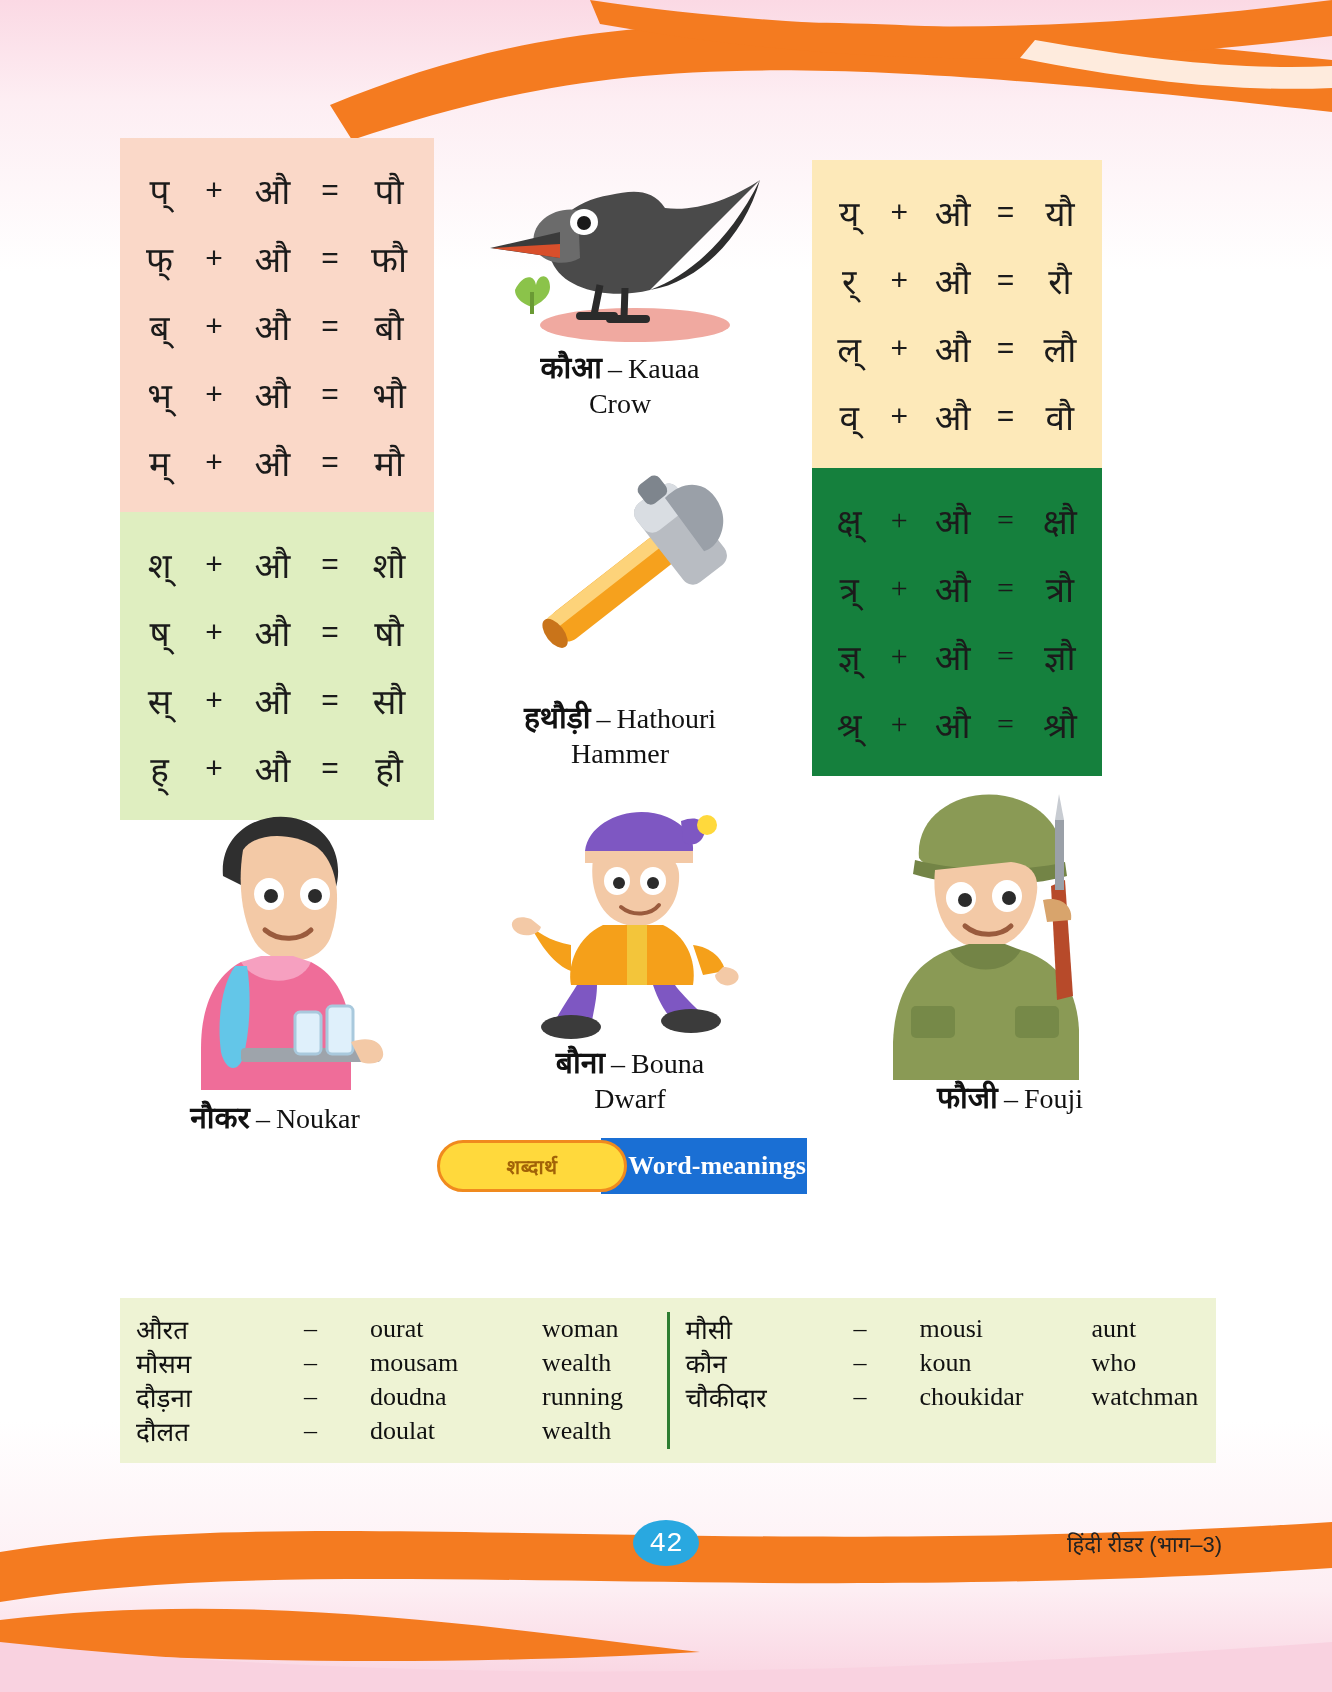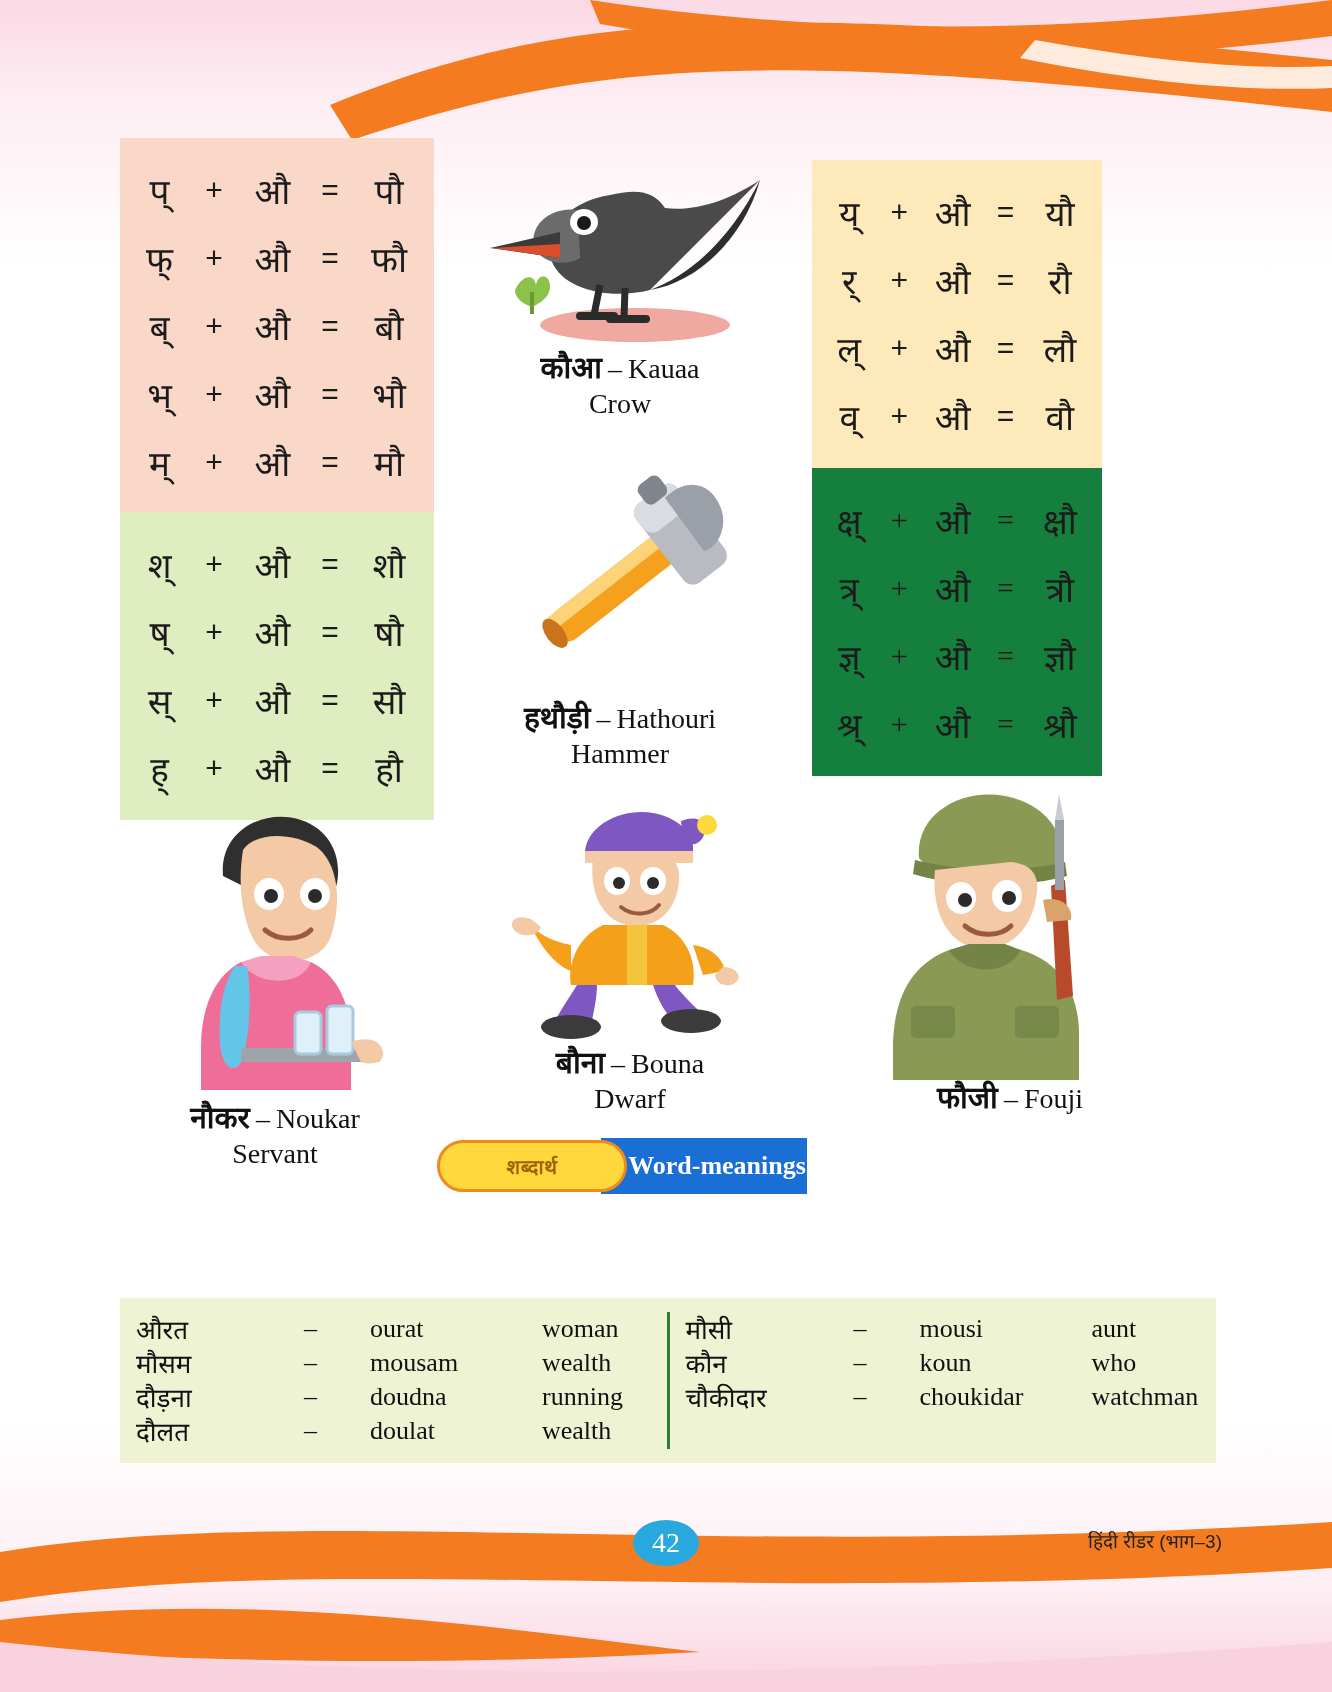--- a/index.html
+++ b/index.html
@@ -97,26 +97,26 @@
   .wm-row { display:flex; align-items:center; height:34px; font-size:26px; color:#111; }
   .wm-hi { width:168px; font-family:"Liberation Sans", sans-serif; }
   .wm-dash { width:66px; }
   .wm-tr { width:172px; }
   .wm-en { flex:1; }
 
   
   .page-num {
     position:absolute; left:50%; transform:translateX(-50%);
     top:1520px; width:66px; height:46px; border-radius:50%;
-    background:#29a8e0; color:#fff; font-family:Liberation Serif, serif;
+    background:#29a8e0; color:#fff; font-family:Liberation Mono, monospace;
     font-size:28px; display:flex; align-items:center; justify-content:center;
   }
   .footer-right {
     position:absolute; right:110px; top:1528px;
-    font-family:"Liberation Sans", sans-serif; font-size:19px; color:#222;
+    font-family:"Liberation Sans", sans-serif; font-size:22px; color:#222;
   }
 </style>
 </head>
 <body>
 
 <div class="page-bg"></div>
 
 <div class="band-top">
   <svg width="1332" height="150" viewBox="0 0 1332 150">
     <path d="M330,105 C560,10 760,0 1332,60 L1332,112 C760,48 600,58 352,140 Z" fill="#f47b20"></path>
@@ -325,21 +325,20 @@
       <path d="M126,172 C100,186 86,216 86,258 L86,300 L236,300 L236,252 C236,210 220,184 196,172 Z" fill="#ef6d99"></path>
       <path d="M126,172 C140,196 186,198 196,172 L178,166 L146,166 Z" fill="#f6a0c0"></path>
       <path d="M120,176 C106,196 102,232 106,262 C110,280 122,284 128,268 C136,238 136,200 132,176 Z" fill="#63c6e8"></path>
       <rect x="126" y="258" width="140" height="14" rx="4" fill="#9ea4ab"></rect>
       <rect x="180" y="222" width="26" height="42" rx="5" fill="#dff0fb" stroke="#a9c9dd" stroke-width="3"></rect>
       <rect x="212" y="216" width="26" height="48" rx="5" fill="#dff0fb" stroke="#a9c9dd" stroke-width="3"></rect>
       <path d="M236,252 C252,246 266,250 268,262 C270,272 258,276 246,272" fill="#f3c9a6"></path>
     </svg>
     <div class="caption">
       <span class="hi">नौकर</span><span class="dash">–</span><span class="en">Noukar</span>
-      <div class="en">Servant</div>
     </div>
   </div>
 
   <div class="pic-block" id="pic-dwarf">
     <svg width="290" height="250" viewBox="0 0 290 250">
       <path d="M100,56 C104,24 150,8 182,22 C206,32 212,52 206,62 Z" fill="#7e57c2"></path>
       <path d="M196,26 C216,18 224,30 218,42 C214,50 204,52 198,46 Z" fill="#7e57c2"></path>
       <circle cx="222" cy="30" r="10" fill="#ffd93c"></circle>
       <path d="M100,56 h108 v12 h-108 z" fill="#f3c9a6"></path>
       <path d="M108,64 C104,96 116,124 142,130 C170,136 192,116 194,86 C196,68 186,60 172,58 Z" fill="#f3c9a6"></path>

